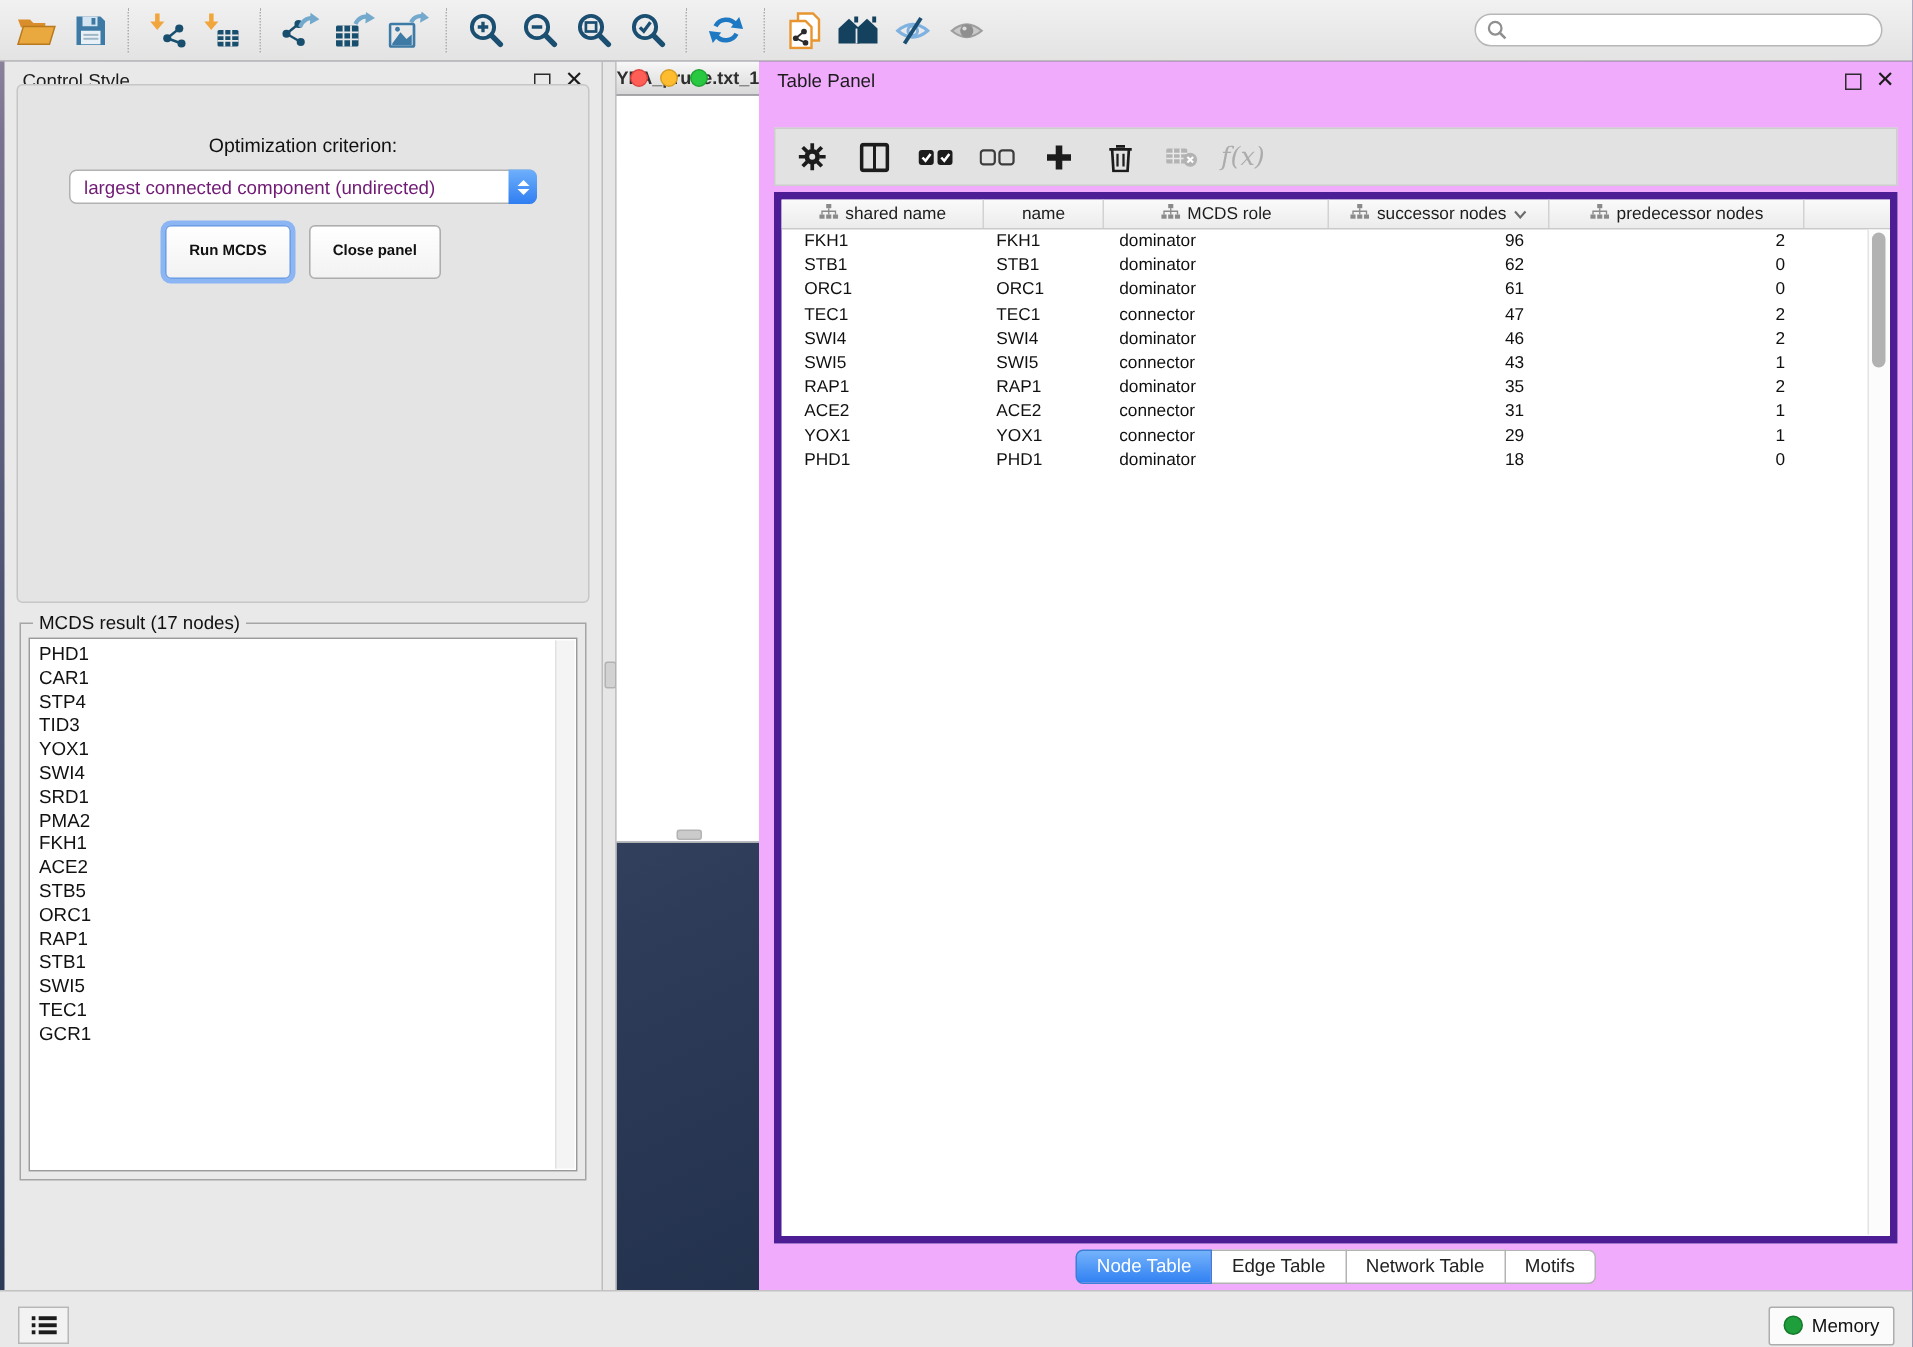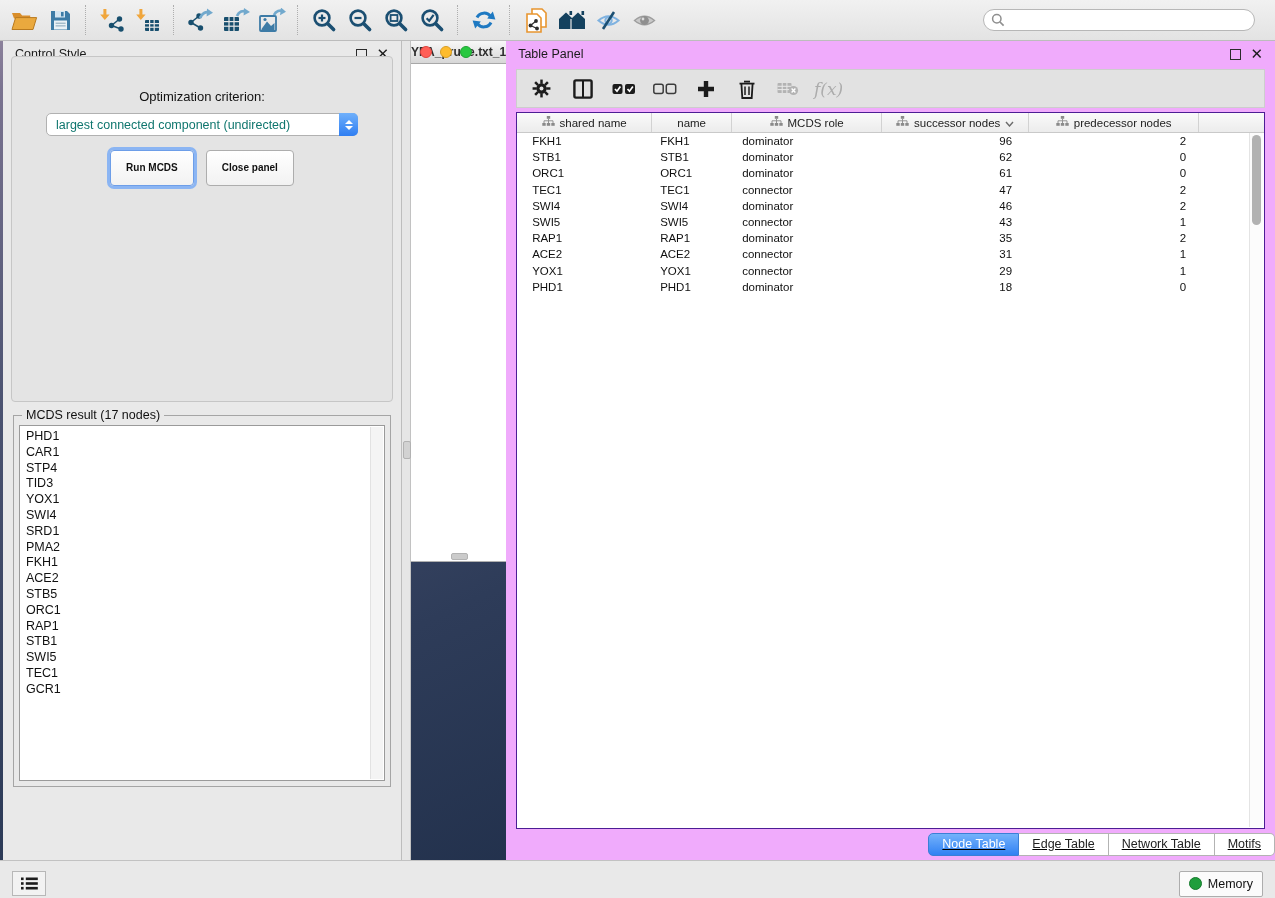--- a/index.html
+++ b/index.html
@@ -31,21 +31,21 @@
   .seg{background:#fff;border:1px solid #b3b3b3;border-left:none;padding:3px 13px;font-size:12.5px;color:#222;
     line-height:15px;cursor:default;}
   .seg:first-child{border-left:1px solid #b3b3b3;border-radius:5px 0 0 5px;}
   .seg:last-child{border-radius:0 5px 5px 0;}
   .seg.sel{background:linear-gradient(#74b2fb,#3181f3);border-color:#3b7fd6;color:#fff;}
   .cp-body{margin:-11px 8px 0 8px;background:#e4e4e4;border:1px solid #c6c6c6;border-radius:4px;
     height:346px;box-sizing:border-box;padding-top:32px;position:relative;z-index:1;}
   .opt-label{text-align:center;font-size:13px;color:#111;}
   .dropdown{margin:9px auto 0 auto;width:312px;height:23px;background:#fff;border:1px solid #b1b1b1;
     border-radius:5px;display:flex;align-items:center;box-sizing:border-box;position:relative;}
-  .dropdown .val{flex:1;font-size:12.5px;padding-left:9px;color:#0f766e;white-space:nowrap;}
+  .dropdown .val{flex:1;font-size:12.5px;padding-left:9px;color:#701a75;white-space:nowrap;}
   .stepper{width:19px;height:23px;margin:-1px -1px -1px 0;border-radius:0 5px 5px 0;
     background:linear-gradient(#6fb0fb,#2f7ef2);display:flex;flex-direction:column;align-items:center;justify-content:center;gap:2px;}
   .chev{width:0;height:0;border-left:4px solid transparent;border-right:4px solid transparent;}
   .chev.up{border-bottom:4.5px solid #fff;}
   .chev.dn{border-top:4.5px solid #fff;}
   .btn-row{display:flex;justify-content:center;gap:12px;margin-top:14px;}
   .mac-btn{background:linear-gradient(#ffffff,#f2f2f2);border:1px solid #adadad;border-radius:4px;
     font-size:10px;color:#111;padding:9px 15px;line-height:16px;font-weight:bold;}
   .mac-btn.focus{box-shadow:0 0 0 3px rgba(90,155,250,.65);border-color:#6d9ee8;}
   .fieldset{margin:13px 10px 0 10px;border:1px solid #a5a5a5;position:relative;height:372px;box-sizing:border-box;
@@ -69,41 +69,41 @@
   .dot{width:12px;height:12px;border-radius:50%;box-sizing:border-box;}
   .dot.red{background:#ff5f57;border:1px solid #e0443e;}
   .dot.yellow{background:#febc2e;border:1px solid #d89e24;}
   .dot.green{background:#28c840;border:1px solid #1ea433;}
   .net-canvas{flex:1;background:#fff;position:relative;overflow:hidden;}
   .net-canvas svg{position:absolute;left:0;top:0;}
   .hthumb{position:absolute;left:50%;margin-left:-8px;bottom:1px;width:15px;height:5px;background:#cbcbcb;border:1px solid #b3b3b3;border-radius:2px;}
 
   
   .table-panel{flex:1;background:#f0abfc;display:flex;flex-direction:column;min-height:0;}
-  .table-toolbar{height:37px;margin:2px 10px 0 10px;background:#e2e2e2;border:1px solid #cdcdcd;
+  .table-toolbar{height:37px;margin:18px 10px 0 10px;background:#e2e2e2;border:1px solid #cdcdcd;
     display:flex;align-items:center;gap:4px;padding:0 6px;flex:0 0 auto;}
   .tt-btn{width:37px;height:30px;display:flex;align-items:center;justify-content:center;}
-  .table-wrap{margin:4px 10px 0 10px;flex:1;background:#fff;border:1px solid #4c1d95;position:relative;
+  .table-wrap{margin:4px 10px 0 10px;flex:1;background:#fff;border:5px solid #4c1d95;position:relative;
     overflow:hidden;display:flex;flex-direction:column;min-height:0;}
   .thead{display:flex;height:19px;flex:0 0 auto;background:linear-gradient(#fafafa,#ececec);
     border-bottom:1px solid #c9c9c9;font-size:11.5px;color:#1c1c1c;}
   .th{display:flex;align-items:center;justify-content:center;gap:5px;border-right:1px solid #d2d2d2;
     height:100%;box-sizing:border-box;}
   .tbody{flex:1;overflow:hidden;}
   .tr{display:flex;height:16.2px;font-size:11.5px;color:#101010;align-items:center;}
   .td{box-sizing:border-box;white-space:nowrap;overflow:hidden;}
   .c1{width:135px;padding-left:15px;}
   .c2{width:80px;padding-left:8px;}
   .c3{width:150px;padding-left:10px;}
   .c4{width:147px;text-align:right;padding-right:17px;}
   .c5{width:170px;text-align:right;padding-right:13px;}
   .c6{flex:1;}
   .vscroll{position:absolute;right:1px;top:20px;bottom:1px;width:13px;background:#fcfcfc;border-left:1px solid #e4e4e4;}
   .vthumb{position:absolute;top:2px;left:2px;width:9px;height:90px;background:#b2b2b2;border-radius:5px;}
-  .bottom-tabs{height:31px;flex:0 0 auto;display:flex;align-items:center;justify-content:flex-end;text-decoration:underline;}
+  .bottom-tabs{height:31px;flex:0 0 auto;display:flex;align-items:center;justify-content:center;}
 
   
   .statusbar{position:absolute;left:0;top:860px;width:1275px;height:46px;background:#e9e9e9;
     border-top:1px solid #c2c2c2;display:flex;align-items:center;padding:0 12px;box-sizing:border-box;}
   .status-left-btn{width:32px;height:23px;border:1px solid #b7b7b7;background:#f2f2f2;
     display:flex;align-items:center;justify-content:center;}
   .memory-btn{margin-left:auto;height:24px;border:1px solid #adadad;background:#fbfbfb;border-radius:2px;
     display:flex;align-items:center;gap:6px;padding:0 9px;font-size:12.5px;color:#111;}
   .mem-dot{width:11px;height:11px;border-radius:50%;background:#1f9e3c;border:1px solid #157a2c;}
 </style>

